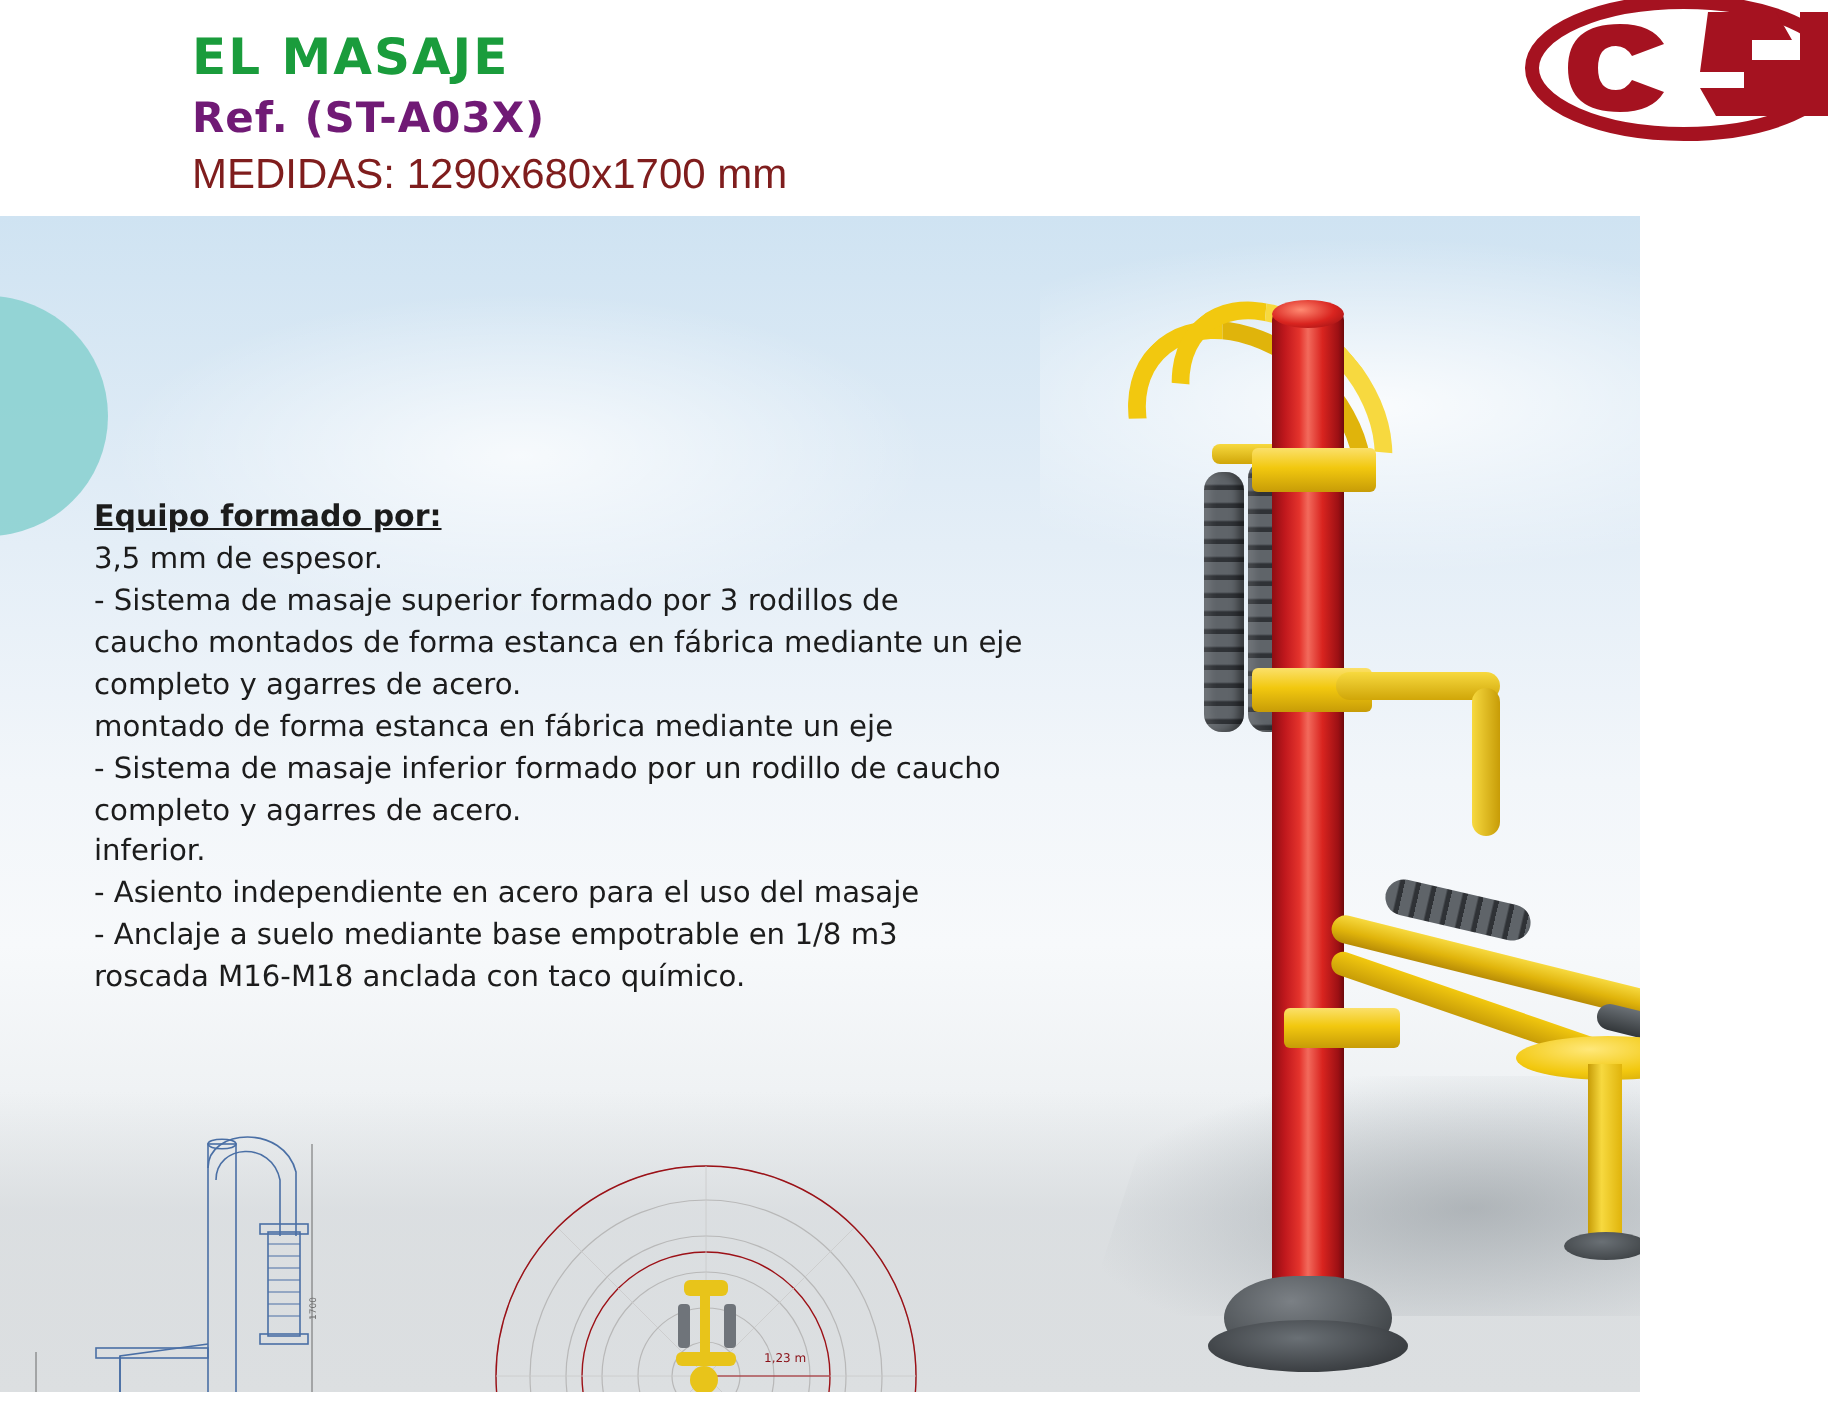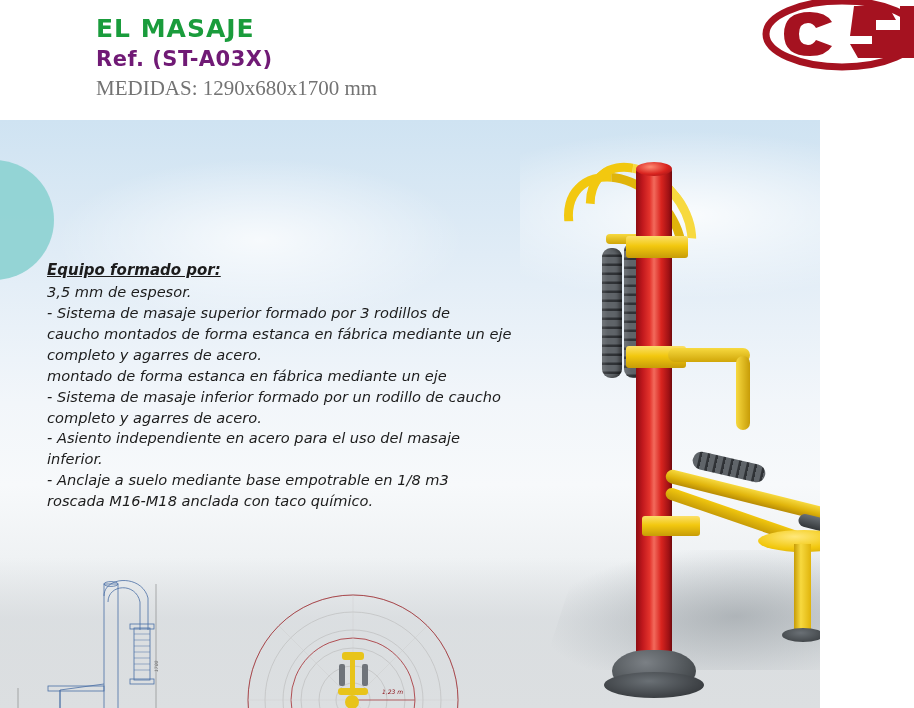--- a/index.html
+++ b/index.html
@@ -47,47 +47,46 @@
   }
   .title-ref {
     font-family: "DejaVu Sans", sans-serif;
     font-weight: bold;
     font-size: 21px;
     letter-spacing: 0.5px;
     color: #701a75;
     margin: 3px 0 0 0;
   }
   .title-med {
-    font-family: Liberation Serif, serif;
+    font-family: Liberation Sans, sans-serif;
     font-weight: normal;
     font-size: 21px;
-    color: #737373;
+    color: #7f1d1d;
     margin: 5px 0 0 0;
   }
 
   
   .logo {
     position: absolute;
     right: -6px;
     top: -4px;
     width: 170px;
     height: 86px;
   }
 
   
   .photo {
     position: absolute;
     left: 0;
-    top: 120px;
+    top: 108px;
     width: 820px;
     height: 588px;
     background:
        linear-gradient(to bottom, #cfe3f2 0%, #e4eef7 28%, #f2f6fa 48%, #f7f9fb 62%, #eef1f3 76%, #e9ebec 88%, #e3e5e6 100%);
     overflow: hidden;
-    font-style: italic;
   }
   
   .cloud-a {
     position: absolute;
     left: 520px; top: 10px;
     width: 420px; height: 170px;
     background: radial-gradient(ellipse at 40% 50%, rgba(255,255,255,0.85) 0%, rgba(255,255,255,0) 70%);
   }
   .cloud-b {
     position: absolute;
@@ -464,22 +463,22 @@
 
     <div class="spec">
       <span class="spec-title">Equipo formado por:</span>
       <span class="spec-line">3,5 mm de espesor.</span>
       <span class="spec-line">- Sistema de masaje superior formado por 3 rodillos de</span>
       <span class="spec-line">caucho montados de forma estanca en fábrica mediante un eje</span>
       <span class="spec-line">completo y agarres de acero.</span>
       <span class="spec-line">montado de forma estanca en fábrica mediante un eje</span>
       <span class="spec-line">- Sistema de masaje inferior formado por un rodillo de caucho</span>
       <span class="spec-line">completo y agarres de acero.</span>
+      <span class="spec-line">inferior.</span>
       <span class="spec-line">- Asiento independiente en acero para el uso del masaje</span>
-      <span class="spec-line">inferior.</span>
       <span class="spec-line">- Anclaje a suelo mediante base empotrable en 1/8 m3</span>
       <span class="spec-line">roscada M16-M18 anclada con taco químico.</span>
     </div>
   </div>
 
   <div class="header">
     <div class="title-block">
       <div class="title-main">EL MASAJE</div>
       <div class="title-ref">Ref. (ST-A03X)</div>
       <div class="title-med">MEDIDAS: 1290x680x1700 mm</div>

